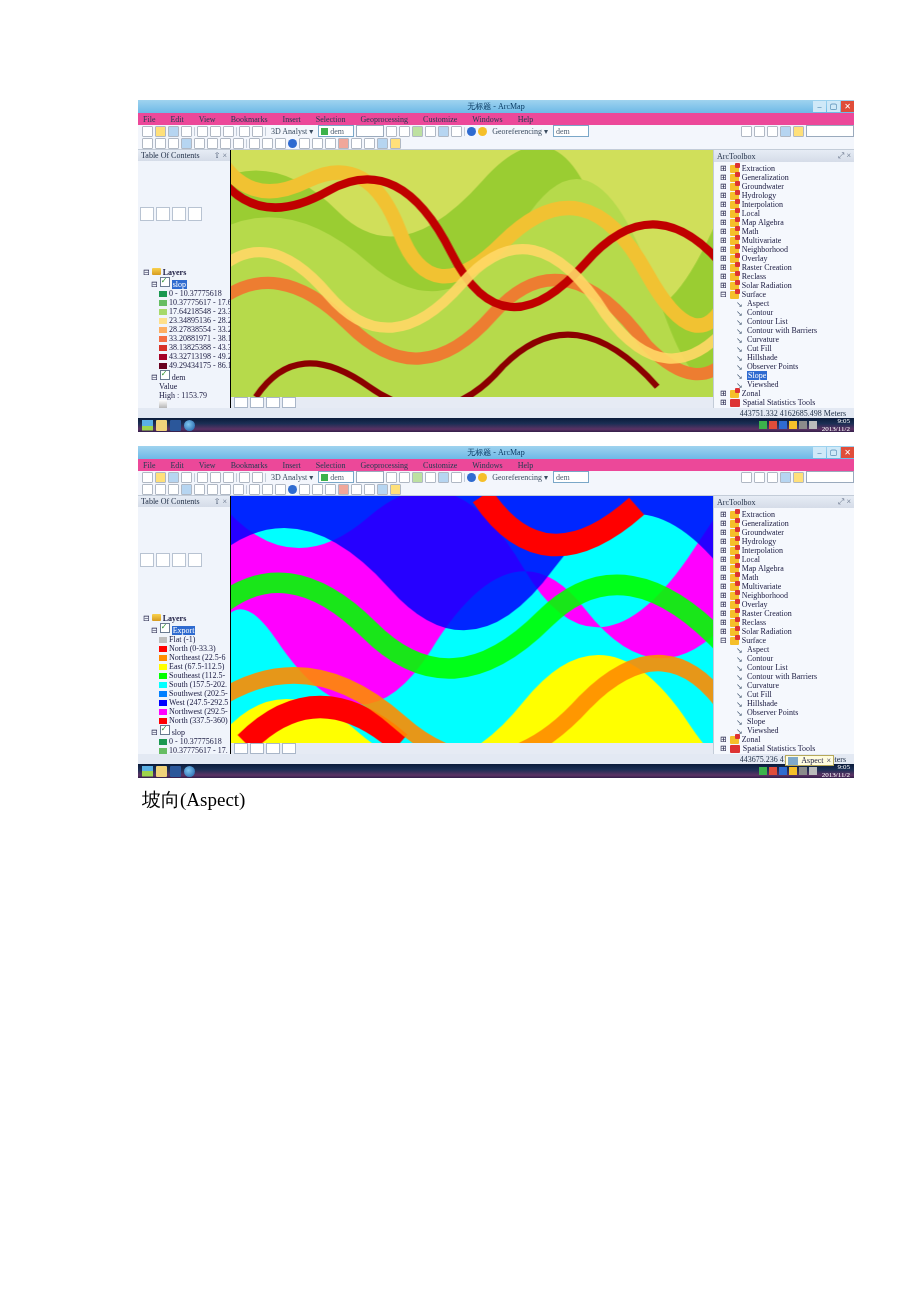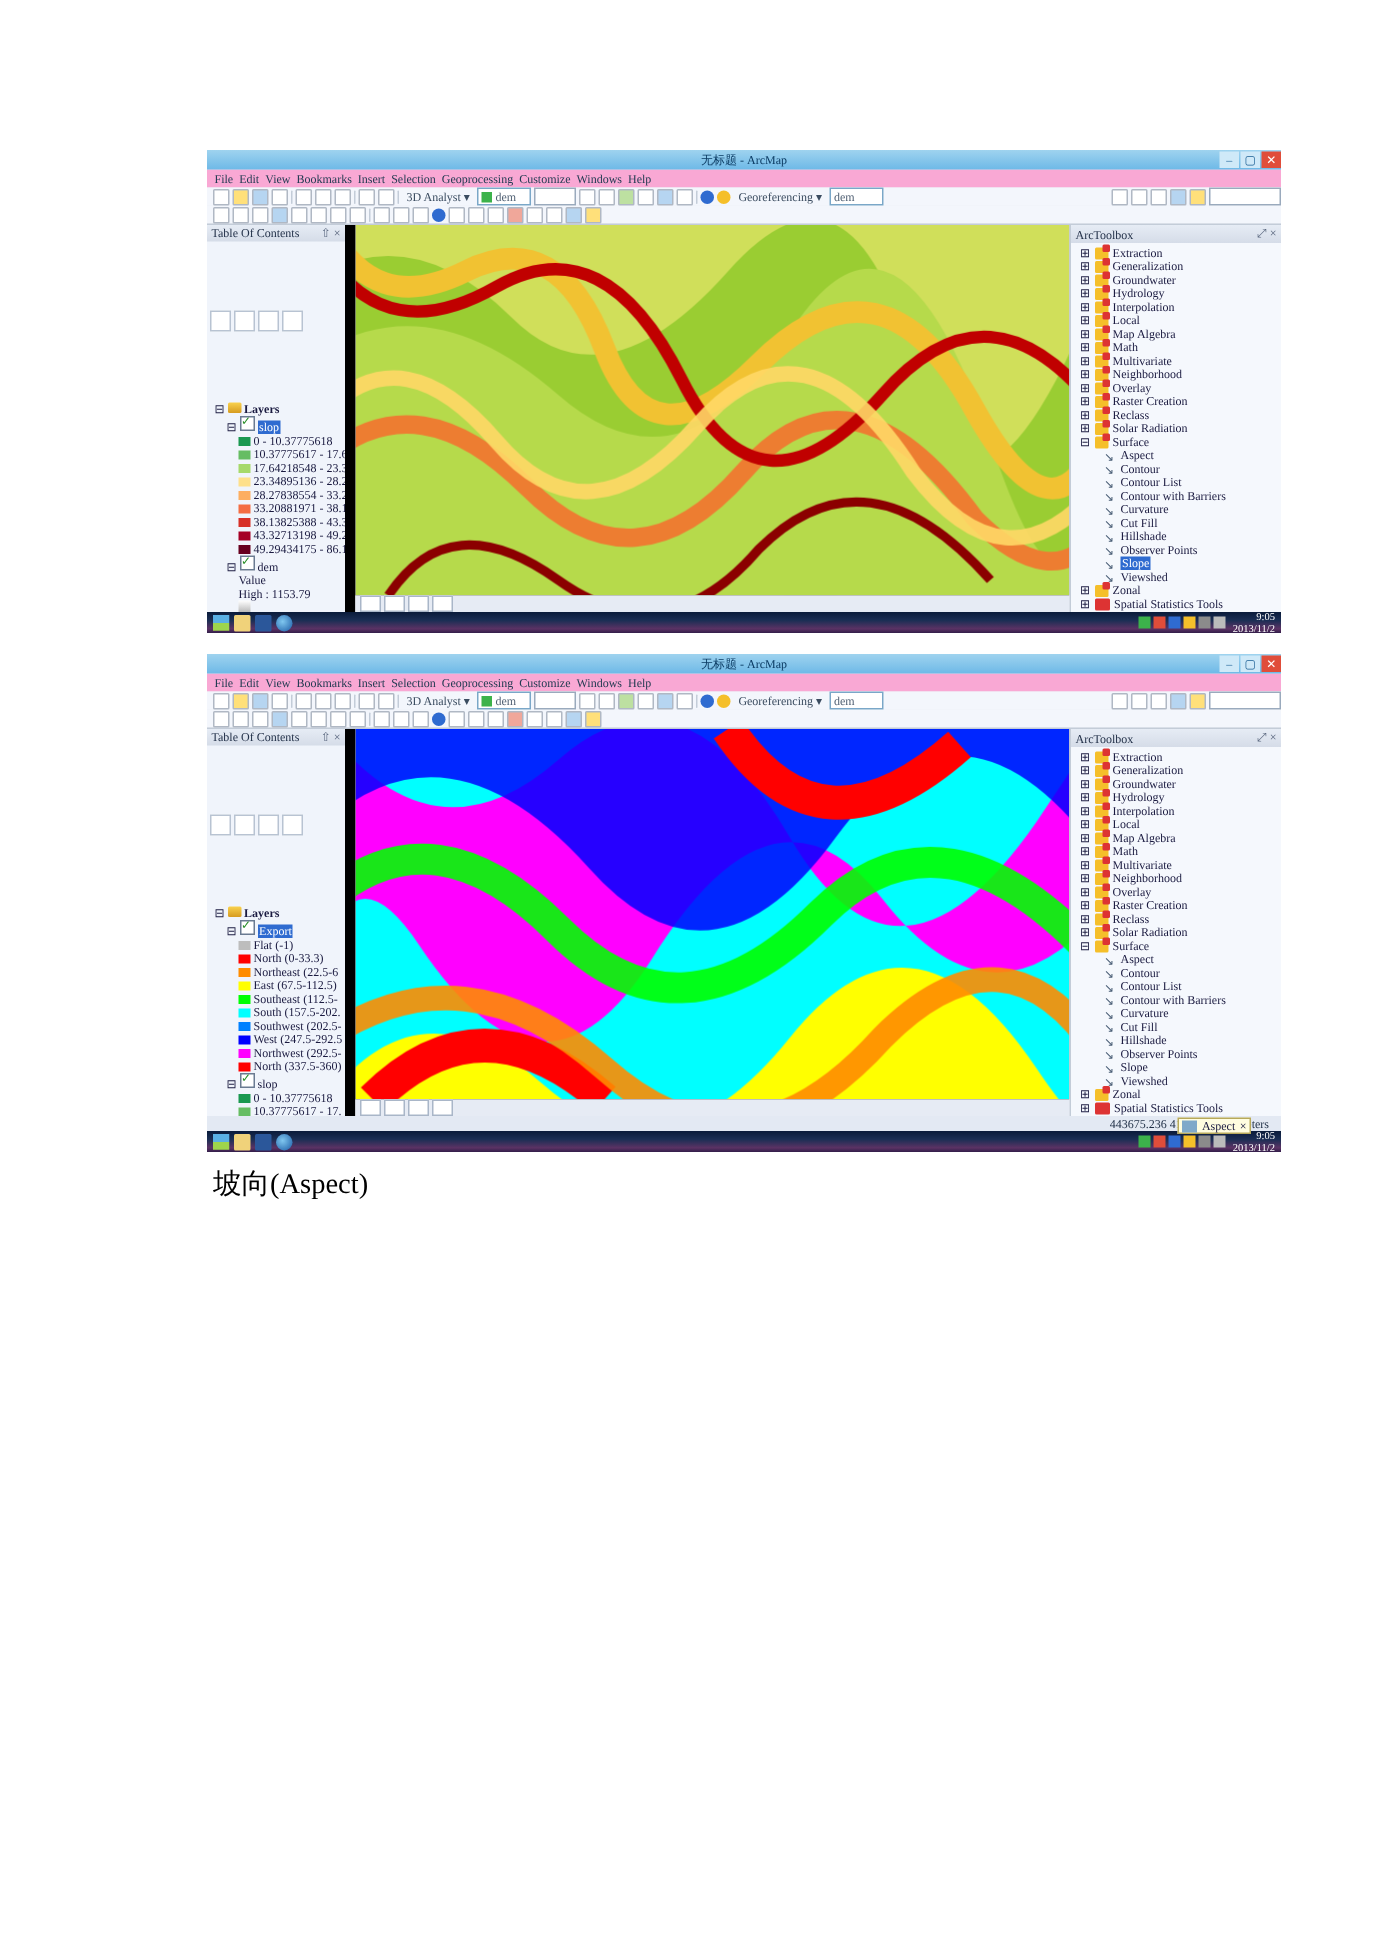--- a/index.html
+++ b/index.html
@@ -51,23 +51,23 @@
     color: #0b3b63;
     pointer-events: none;
   }
   .winbtns { display: flex; }
   .winbtn { width: 13px; height: 11px; margin-left: 1px; display:flex;align-items:center;justify-content:center; }
   .winbtn.min { background: #cfe9f8; color:#1b5f93;}
   .winbtn.max { background: #cfe9f8; color:#1b5f93;}
   .winbtn.close { background: #e04d3a; color:#fff;}
   .menubar {
     height: 12px;
-    background: #f9a8d4;
+    background: #ec4899;
     display: flex;
-    gap: 4px;
+    gap: 15px;
     padding-left: 5px;
     align-items: center;
     color: #233b52;
   }
   .toolrow {
     height: 12px;
     background: #f3f6fc;
     display: flex;
     align-items: center;
     gap: 2px;
@@ -102,21 +102,21 @@
   .toolrow .circ.yellow{background:#f5bf2a;}
 
   .workarea {
     display: flex;
     height: 258px;
     border-top: 1px solid #c3ccd8;
   }
   .toc {
     width: 92px;
     background: #f0f4fb;
-    border-right: 7px solid #000000;
+    border-right: 1px solid #000000;
     display: flex;
     flex-direction: column;
     overflow: hidden;
     gap: 44px;
   }
   .pane-title {
     background: linear-gradient(#e6ecf5,#d5dce8);
     padding: 1px 3px;
     font-size: 8px;
     color: #24324a;
@@ -455,20 +455,23 @@
                 <span class="tool-ic"></span> 
                 <span class="txt">Viewshed</span>
               </div>
               <div class="gl">⊞ <span class="tbx-ic"></span> <span class="txt">Zonal</span></div>
               <div class="gl">⊞ <span class="sp-ic"></span> <span class="txt">Spatial Statistics Tools</span></div>
               <div class="gl">⊞ <span class="sp-ic"></span> <span class="txt">Tracking Analyst Tools</span></div>
             </div>
     </div>
   </div>
 
+  <div class="statusbar">
+    <span>443751.332 4162685.498 Meters</span>
+  </div>
 
   <div class="taskbar">
     <div class="tb-left">
       <span class="tb-ic tb-win"></span>
       <span class="tb-ic tb-fold"></span>
       <span class="tb-ic tb-word"></span>
       <span class="tb-ic tb-globe"></span>
     </div>
     <div class="tb-right">
       <span class="tb-tray" style="background:#3cb24b"></span>

